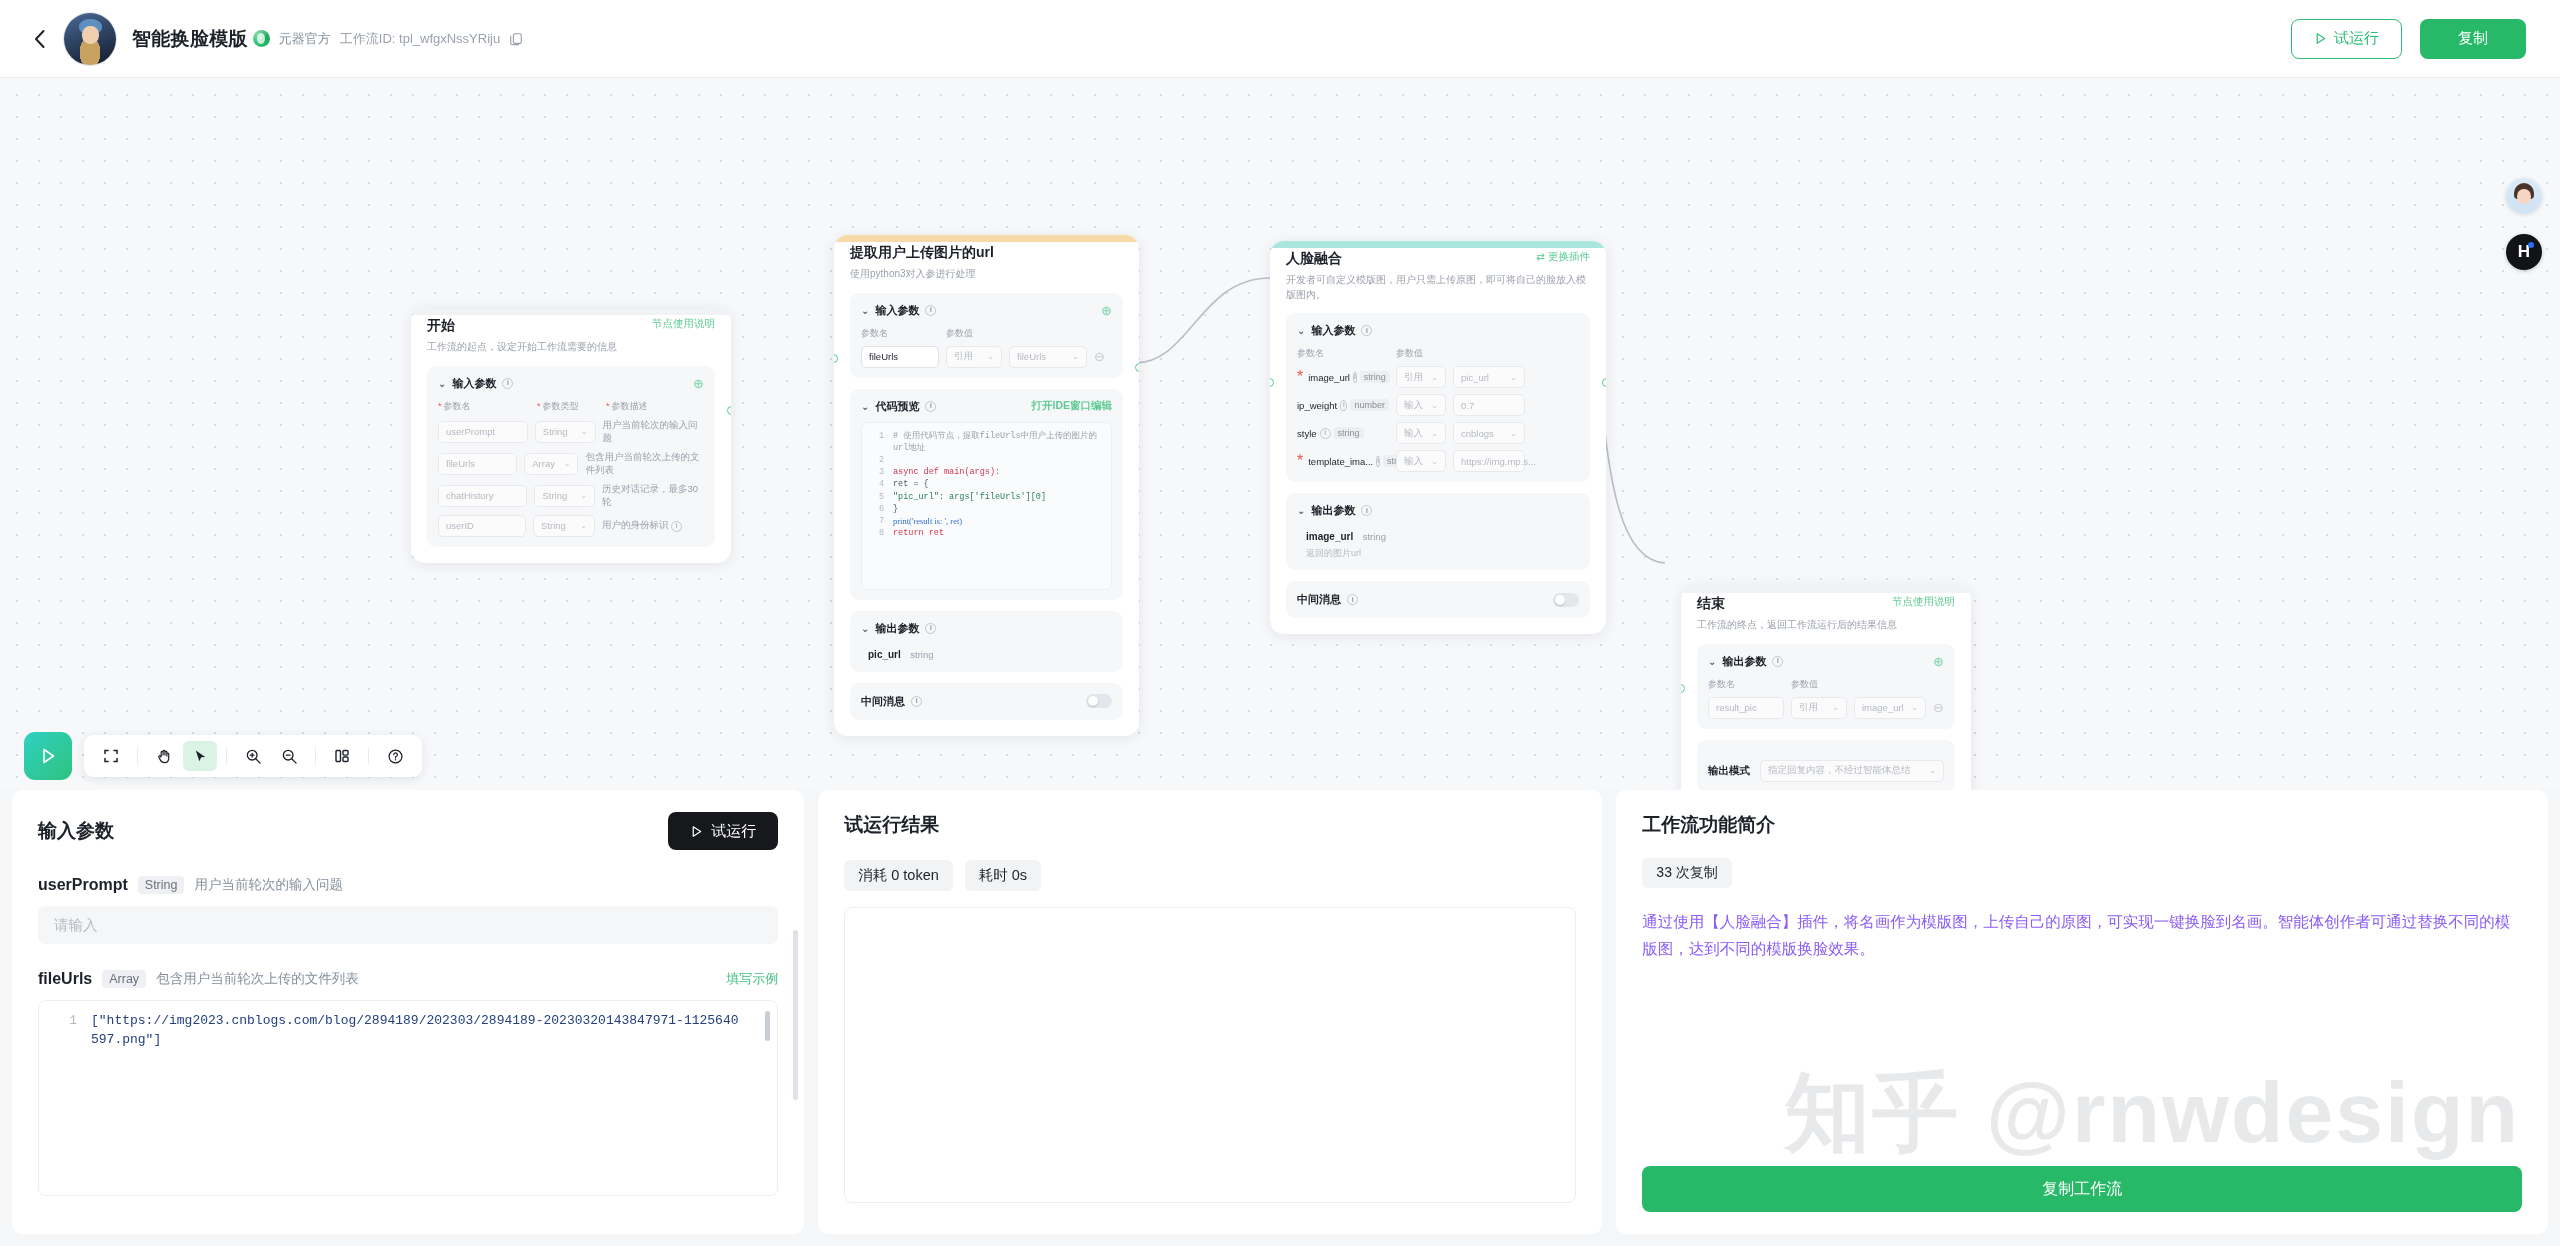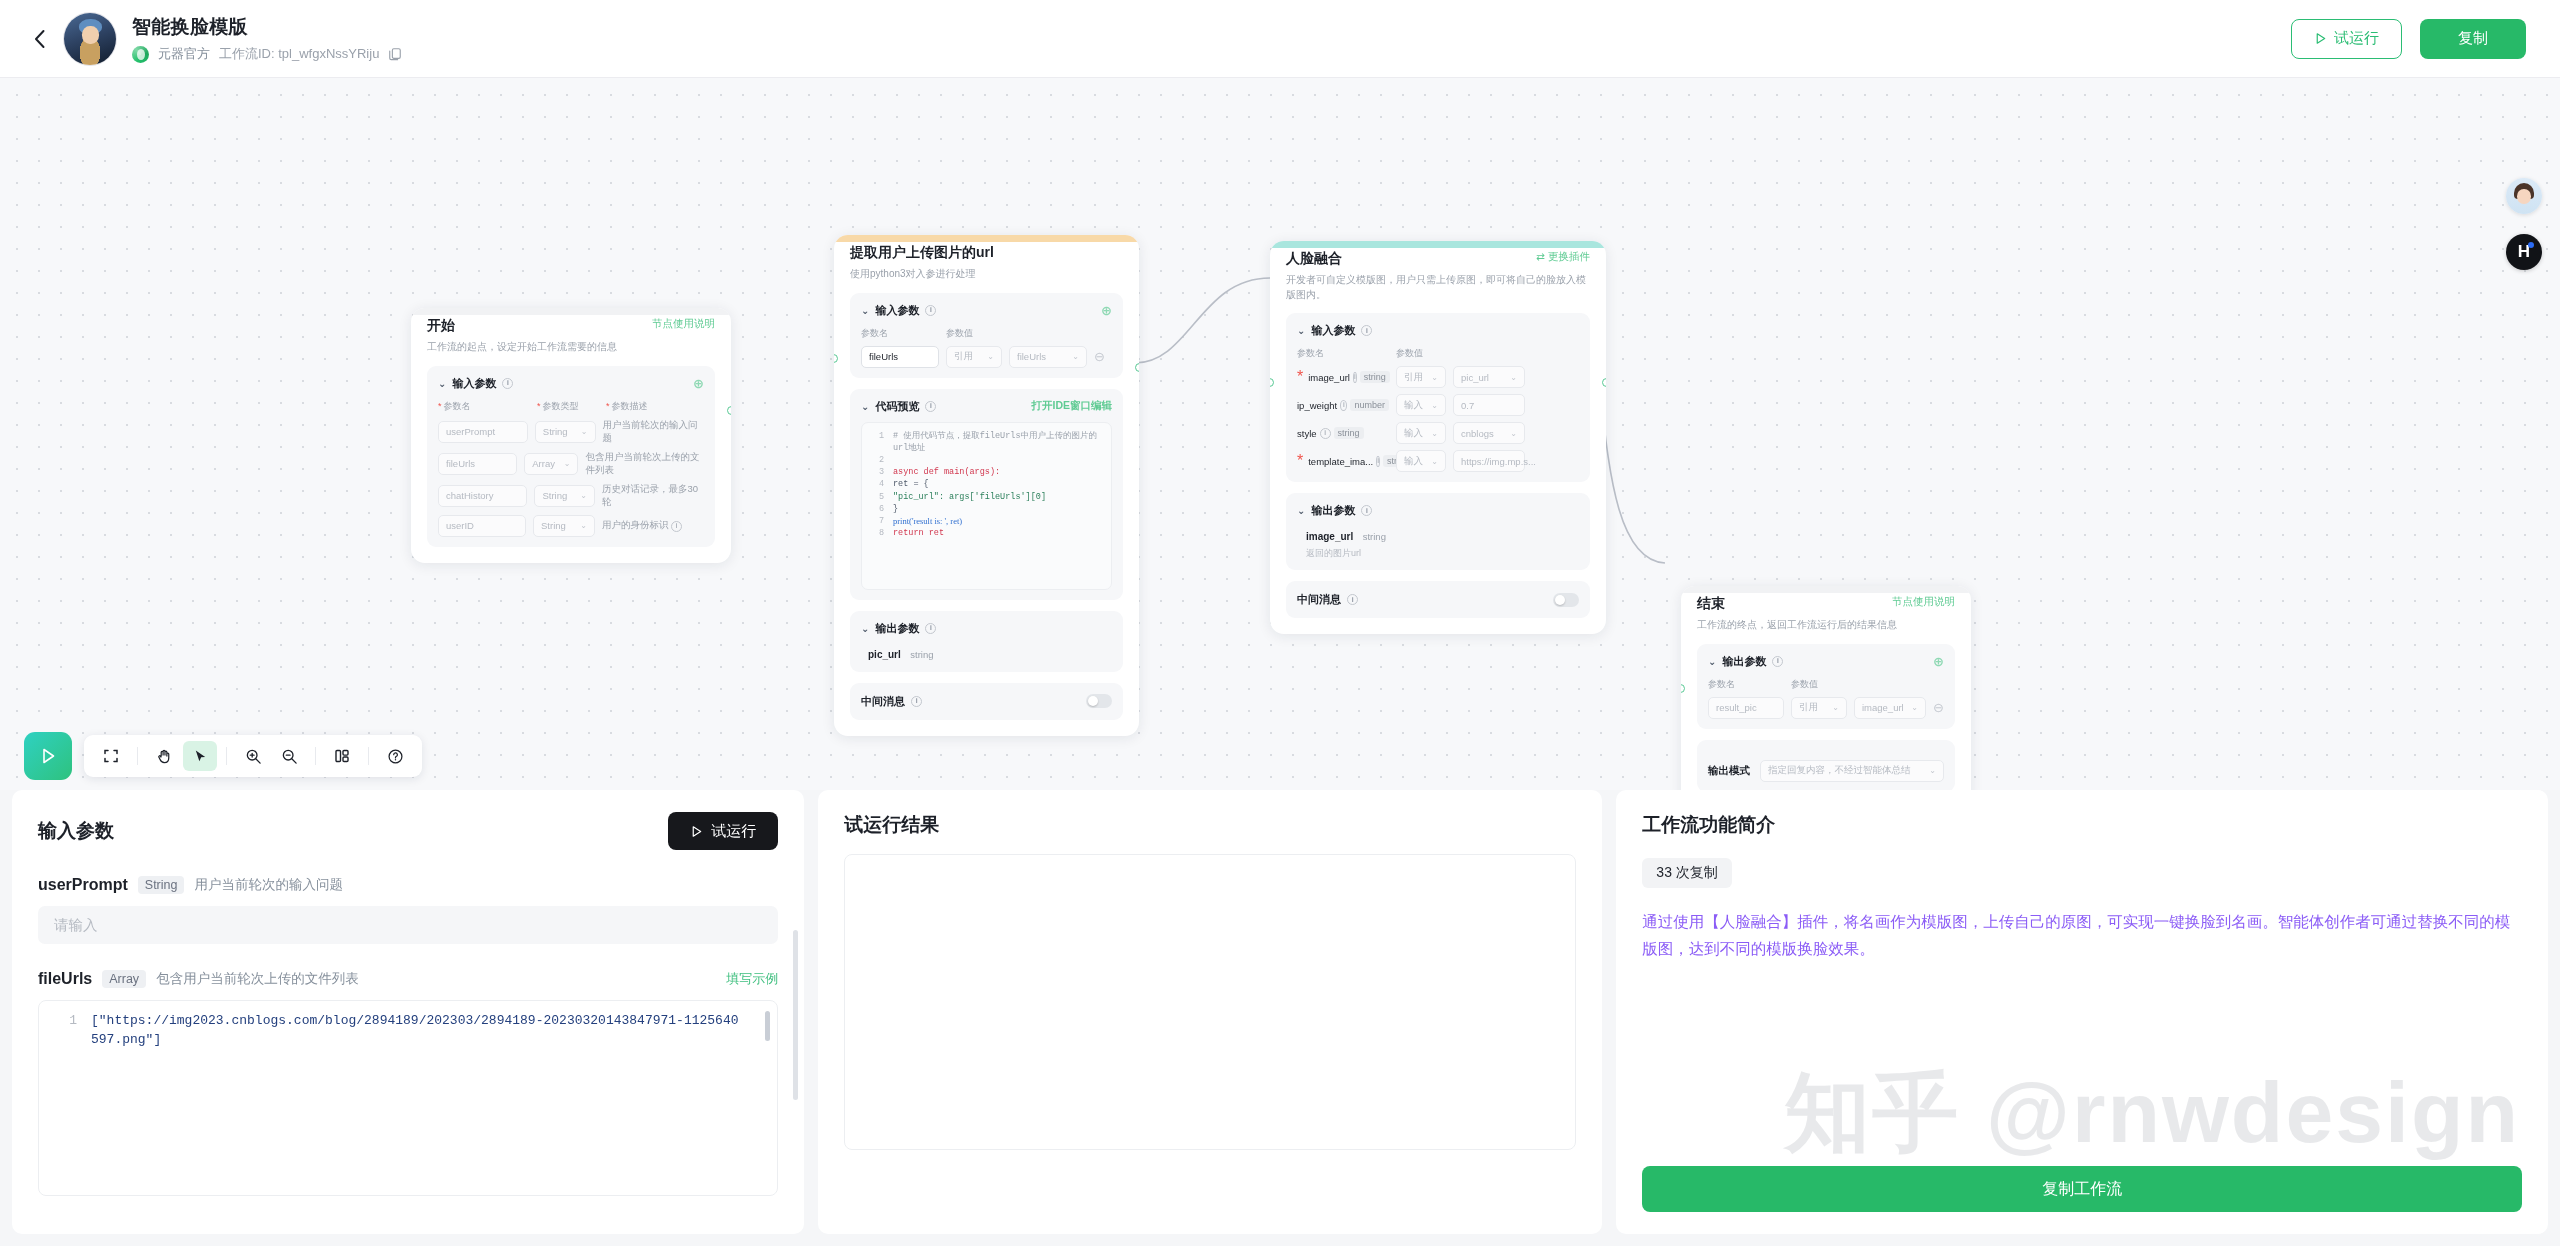--- a/index.html
+++ b/index.html
@@ -31,21 +31,21 @@
     position: relative; overflow: hidden; box-shadow: 0 0 0 1px #e3e3e8;
   }
   .avatar-main::before {
     content: ""; position: absolute; left: 29%; top: 12%; width: 44%; height: 30%;
     background: #5f8ec0; border-radius: 48% 48% 40% 40%;
   }
   .avatar-main::after {
     content: ""; position: absolute; left: 34%; top: 26%; width: 33%; height: 34%;
     background: #f0cfae; border-radius: 46%;
   }
-  .title-wrap { margin-left: 16px; display: flex; flex-direction: column; gap: 5px; }
+  .title-wrap { margin-left: 16px; display: flex; flex-direction: row; gap: 5px; }
   .wf-title { font-size: 19px; font-weight: 700; letter-spacing: .3px; }
   .meta-row { display: flex; align-items: center; gap: 9px; font-size: 13px; color: #86909c; }
   .brand-dot {
     width: 17px; height: 17px; border-radius: 50%;
     background: conic-gradient(from 200deg, #23c06b, #7fd9a6, #1fa85e, #23c06b);
     position: relative;
   }
   .brand-dot::after {
     content: ""; position: absolute; left: 4.5px; top: 3px; width: 8px; height: 11px;
     border-radius: 50%; background: #fff; opacity: .75;
@@ -686,20 +686,24 @@
           <span class="json-ln">1</span>
           <span class="json-txt">["https://img2023.cnblogs.com/blog/2894189/202303/2894189-20230320143847971-1125640597.png"]</span>
         </div>
         <div class="json-scroll"></div>
       </div>
       <div class="panel-scroll"></div>
     </div>
 
     <div class="panel panel-result">
       <div class="panel-title">试运行结果</div>
+      <div class="badges">
+        <span class="badge">消耗 0 token</span>
+        <span class="badge">耗时 0s</span>
+      </div>
       <div class="result-area"></div>
     </div>
 
     <div class="panel panel-info">
       <div class="panel-title">工作流功能简介</div>
       <span class="count-badge">33 次复制</span>
       <div class="info-text">通过使用【人脸融合】插件，将名画作为模版图，上传自己的原图，可实现一键换脸到名画。智能体创作者可通过替换不同的模版图，达到不同的模版换脸效果。</div>
       <div class="copy-wf">
         <span>复制工作流</span>
       </div>

